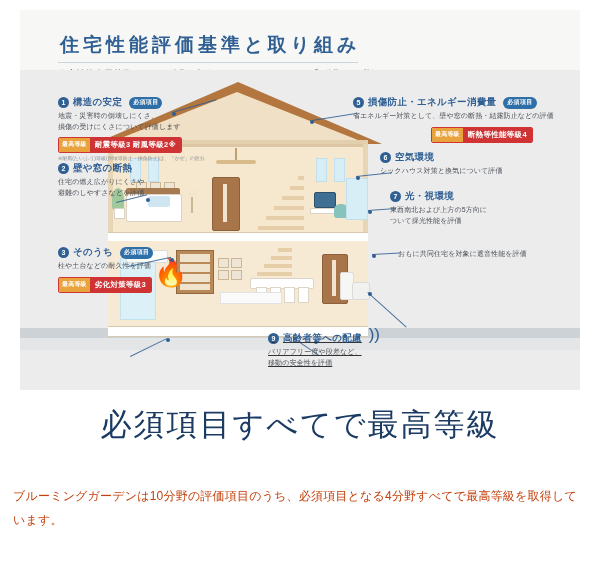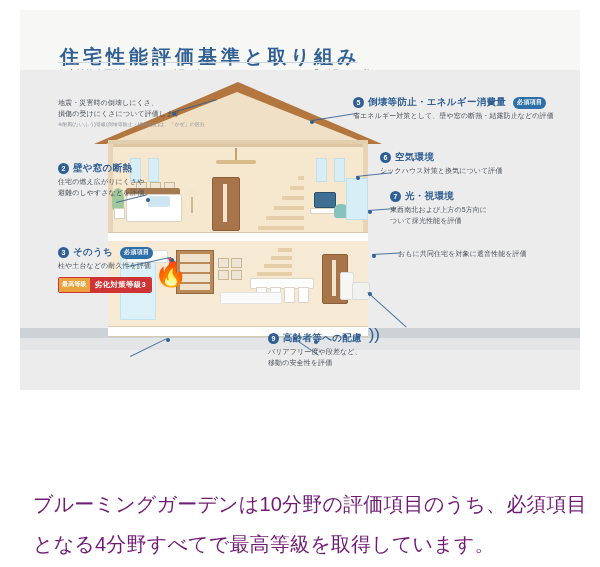--- a/index.html
+++ b/index.html
@@ -15,21 +15,20 @@
   
   .infographic{
     position:absolute;left:20px;top:10px;width:560px;height:380px;
     background:#f7f7f5;
   }
   .ig-title{
     position:absolute;left:40px;top:22px;
     font-size:19px;font-weight:700;letter-spacing:4px;
     color:#2f5f93;
     white-space:nowrap;
-    margin-top:12px;
   }
   .ig-rule{
     position:absolute;left:38px;top:52px;width:300px;height:1px;
     background:#c9d4de;
   }
   .ig-sub{
     position:absolute;left:38px;top:58px;
     font-size:9px;font-weight:700;letter-spacing:.2px;color:#5b6066;
     white-space:nowrap;
   }
@@ -150,22 +149,22 @@
   .leader{position:absolute;background:#2f5f93;height:1px;transform-origin:0 0;opacity:.85;}
   .dot{position:absolute;width:4px;height:4px;border-radius:50%;background:#2f5f93;}
 
   
   .headline{
     position:absolute;left:0;top:404px;width:600px;text-align:center;
     font-family:"Liberation Serif","DejaVu Serif",serif;
     font-size:31px;color:#1b3b63;letter-spacing:2px;
   }
   .bodytext{
-    position:absolute;left:33px;top:484px;width:568px;
-    font-size:20px;line-height:2;color:#701a75;letter-spacing:.2px;
+    position:absolute;left:13px;top:484px;width:568px;
+    font-size:12px;line-height:2;color:#c2410c;letter-spacing:.2px;
   }
 </style>
 </head>
 <body>
 
 <div class="page">
 
   <div class="infographic">
 
     <div class="ig-title">住宅性能評価基準と取り組み</div>
@@ -263,22 +262,31 @@
       <div class="leader" style="left:110px;top:286px;width:40px;transform:rotate(-26deg);"></div>
       <div class="leader" style="left:292px;top:50px;width:46px;transform:rotate(-9deg);"></div>
       <div class="leader" style="left:336px;top:106px;width:36px;transform:rotate(-6deg);"></div>
       <div class="leader" style="left:348px;top:140px;width:28px;transform:rotate(-4deg);"></div>
       <div class="leader" style="left:352px;top:184px;width:28px;transform:rotate(-3deg);"></div>
       <div class="leader" style="left:274px;top:268px;width:30px;transform:rotate(34deg);"></div>
       <div class="leader" style="left:348px;top:222px;width:52px;transform:rotate(42deg);"></div>
     </div>
 
     <div class="callout" style="left:38px;top:86px;width:150px;">
+      <div class="co-head">
+        <span class="num">1</span>
+        <span class="co-title">構造の安定</span>
+        <span class="req">必須項目</span>
+      </div>
       <div class="co-desc">地震・災害時の倒壊しにくさ、
 損傷の受けにくさについて評価します</div>
+      <div class="grade">
+        <span class="tag">最高等級</span>
+        <span class="val">耐震等級3  耐風等級2※</span>
+      </div>
       <div class="note">※耐風(たいふう)等級(倒壊等防止・損傷防止)は、「かぜ」の区分</div>
     </div>
 
     <div class="callout" style="left:38px;top:152px;width:140px;">
       <div class="co-head">
         <span class="num">2</span>
         <span class="co-title">壁や窓の断熱</span>
       </div>
       <div class="co-desc">住宅の燃え広がりにくさや
 避難のしやすさなどを評価</div>
@@ -294,24 +302,28 @@
       <div class="grade">
         <span class="tag">最高等級</span>
         <span class="val">劣化対策等級3</span>
       </div>
     </div>
 
 
     <div class="callout" style="left:333px;top:86px;width:215px;">
       <div class="co-head">
         <span class="num">5</span>
-        <span class="co-title">倒壊等防止・エネルギー消費量</span>
+        <span class="co-title">損傷防止・エネルギー消費量</span>
         <span class="req">必須項目</span>
       </div>
       <div class="co-desc">省エネルギー対策として、壁や窓の断熱・結露防止などの評価</div>
+      <div class="grade" style="margin-left:78px;">
+        <span class="tag">最高等級</span>
+        <span class="val">断熱等性能等級4</span>
+      </div>
     </div>
 
     <div class="callout" style="left:360px;top:141px;width:190px;">
       <div class="co-head">
         <span class="num">6</span>
         <span class="co-title">空気環境</span>
       </div>
       <div class="co-desc">シックハウス対策と換気について評価</div>
     </div>
 
@@ -321,28 +333,29 @@
         <span class="co-title">光・視環境</span>
       </div>
       <div class="co-desc">東西南北および上方の5方向に
 ついて採光性能を評価</div>
     </div>
 
     <div class="callout" style="left:378px;top:237px;width:180px;">
       <div class="co-desc">おもに共同住宅を対象に遮音性能を評価</div>
     </div>
 
-    <div class="callout" style="left:248px;top:322px;width:125px;">
+    <div class="callout" style="left:248px;top:322px;width:125px;text-decoration:underline;">
       <div class="co-head">
         <span class="num">9</span>
         <span class="co-title">高齢者等への配慮</span>
       </div>
       <div class="co-desc">バリアフリー度や段差など、
 移動の安全性を評価</div>
     </div>
 
 
   </div>
 
+  <div class="headline">必須項目すべてで最高等級</div>
 
   <div class="bodytext">ブルーミングガーデンは10分野の評価項目のうち、必須項目となる4分野すべてで最高等級を取得しています。</div>
 
 </div>
 
 </body></html>

